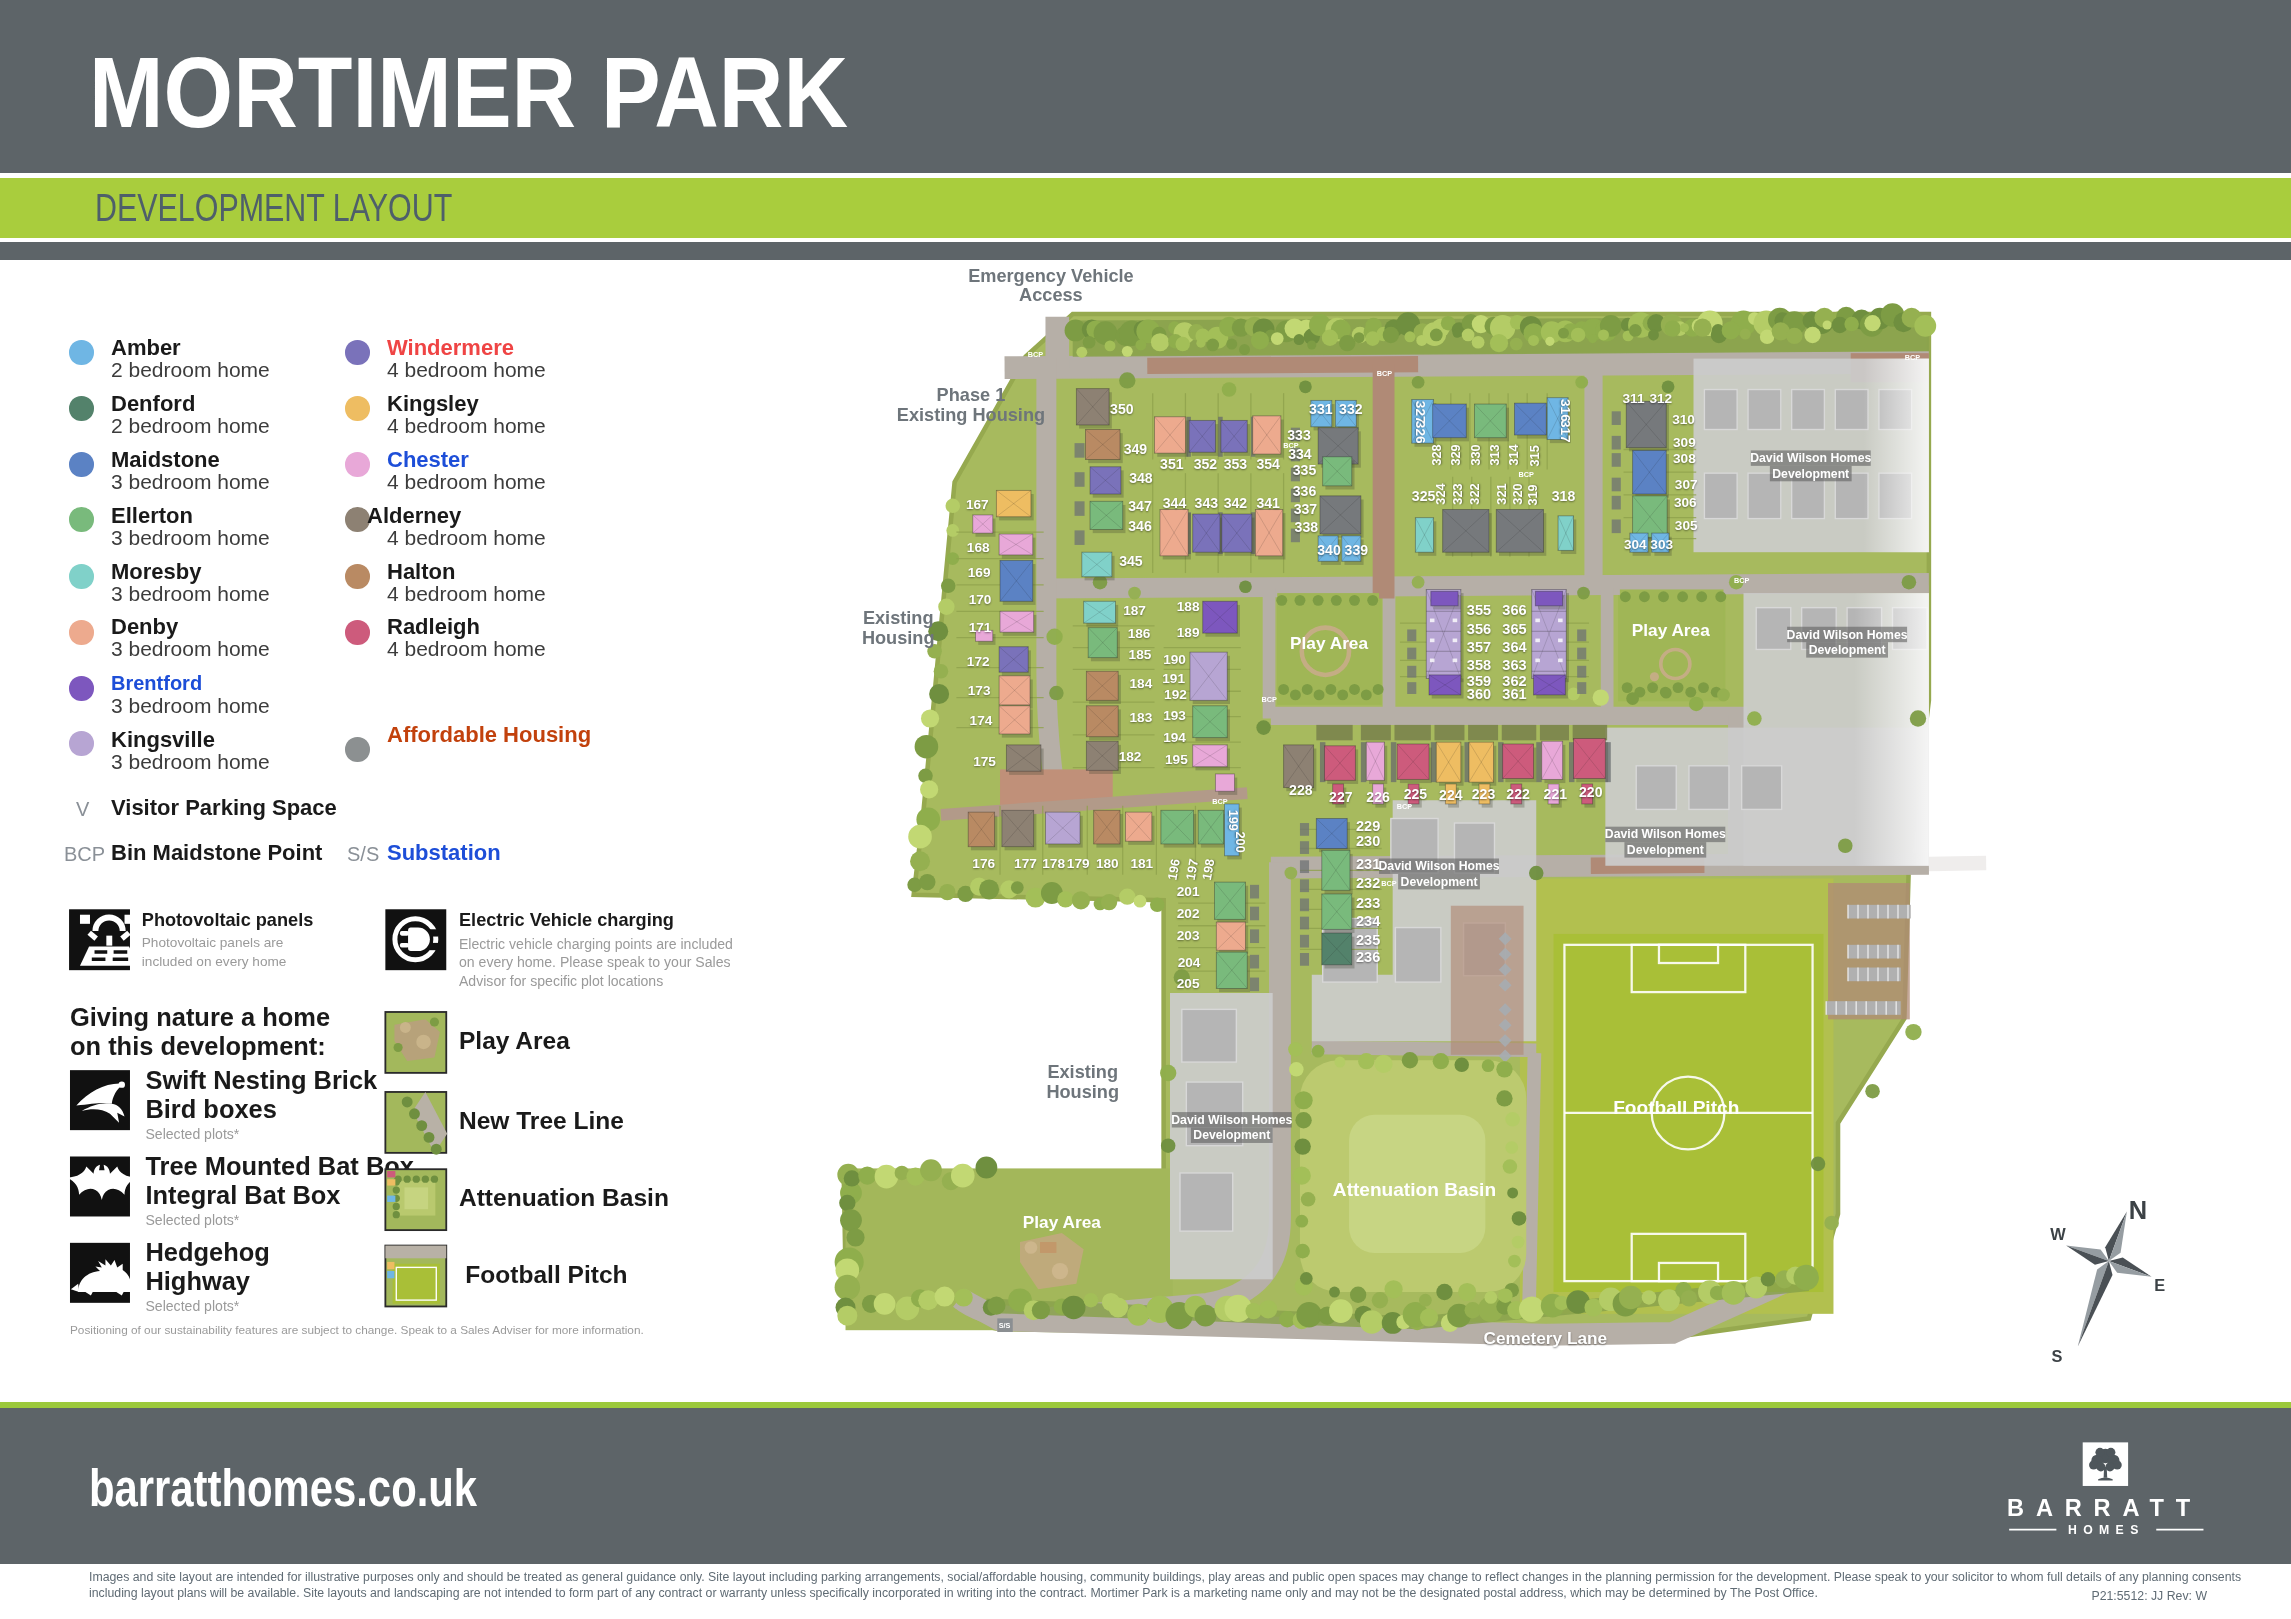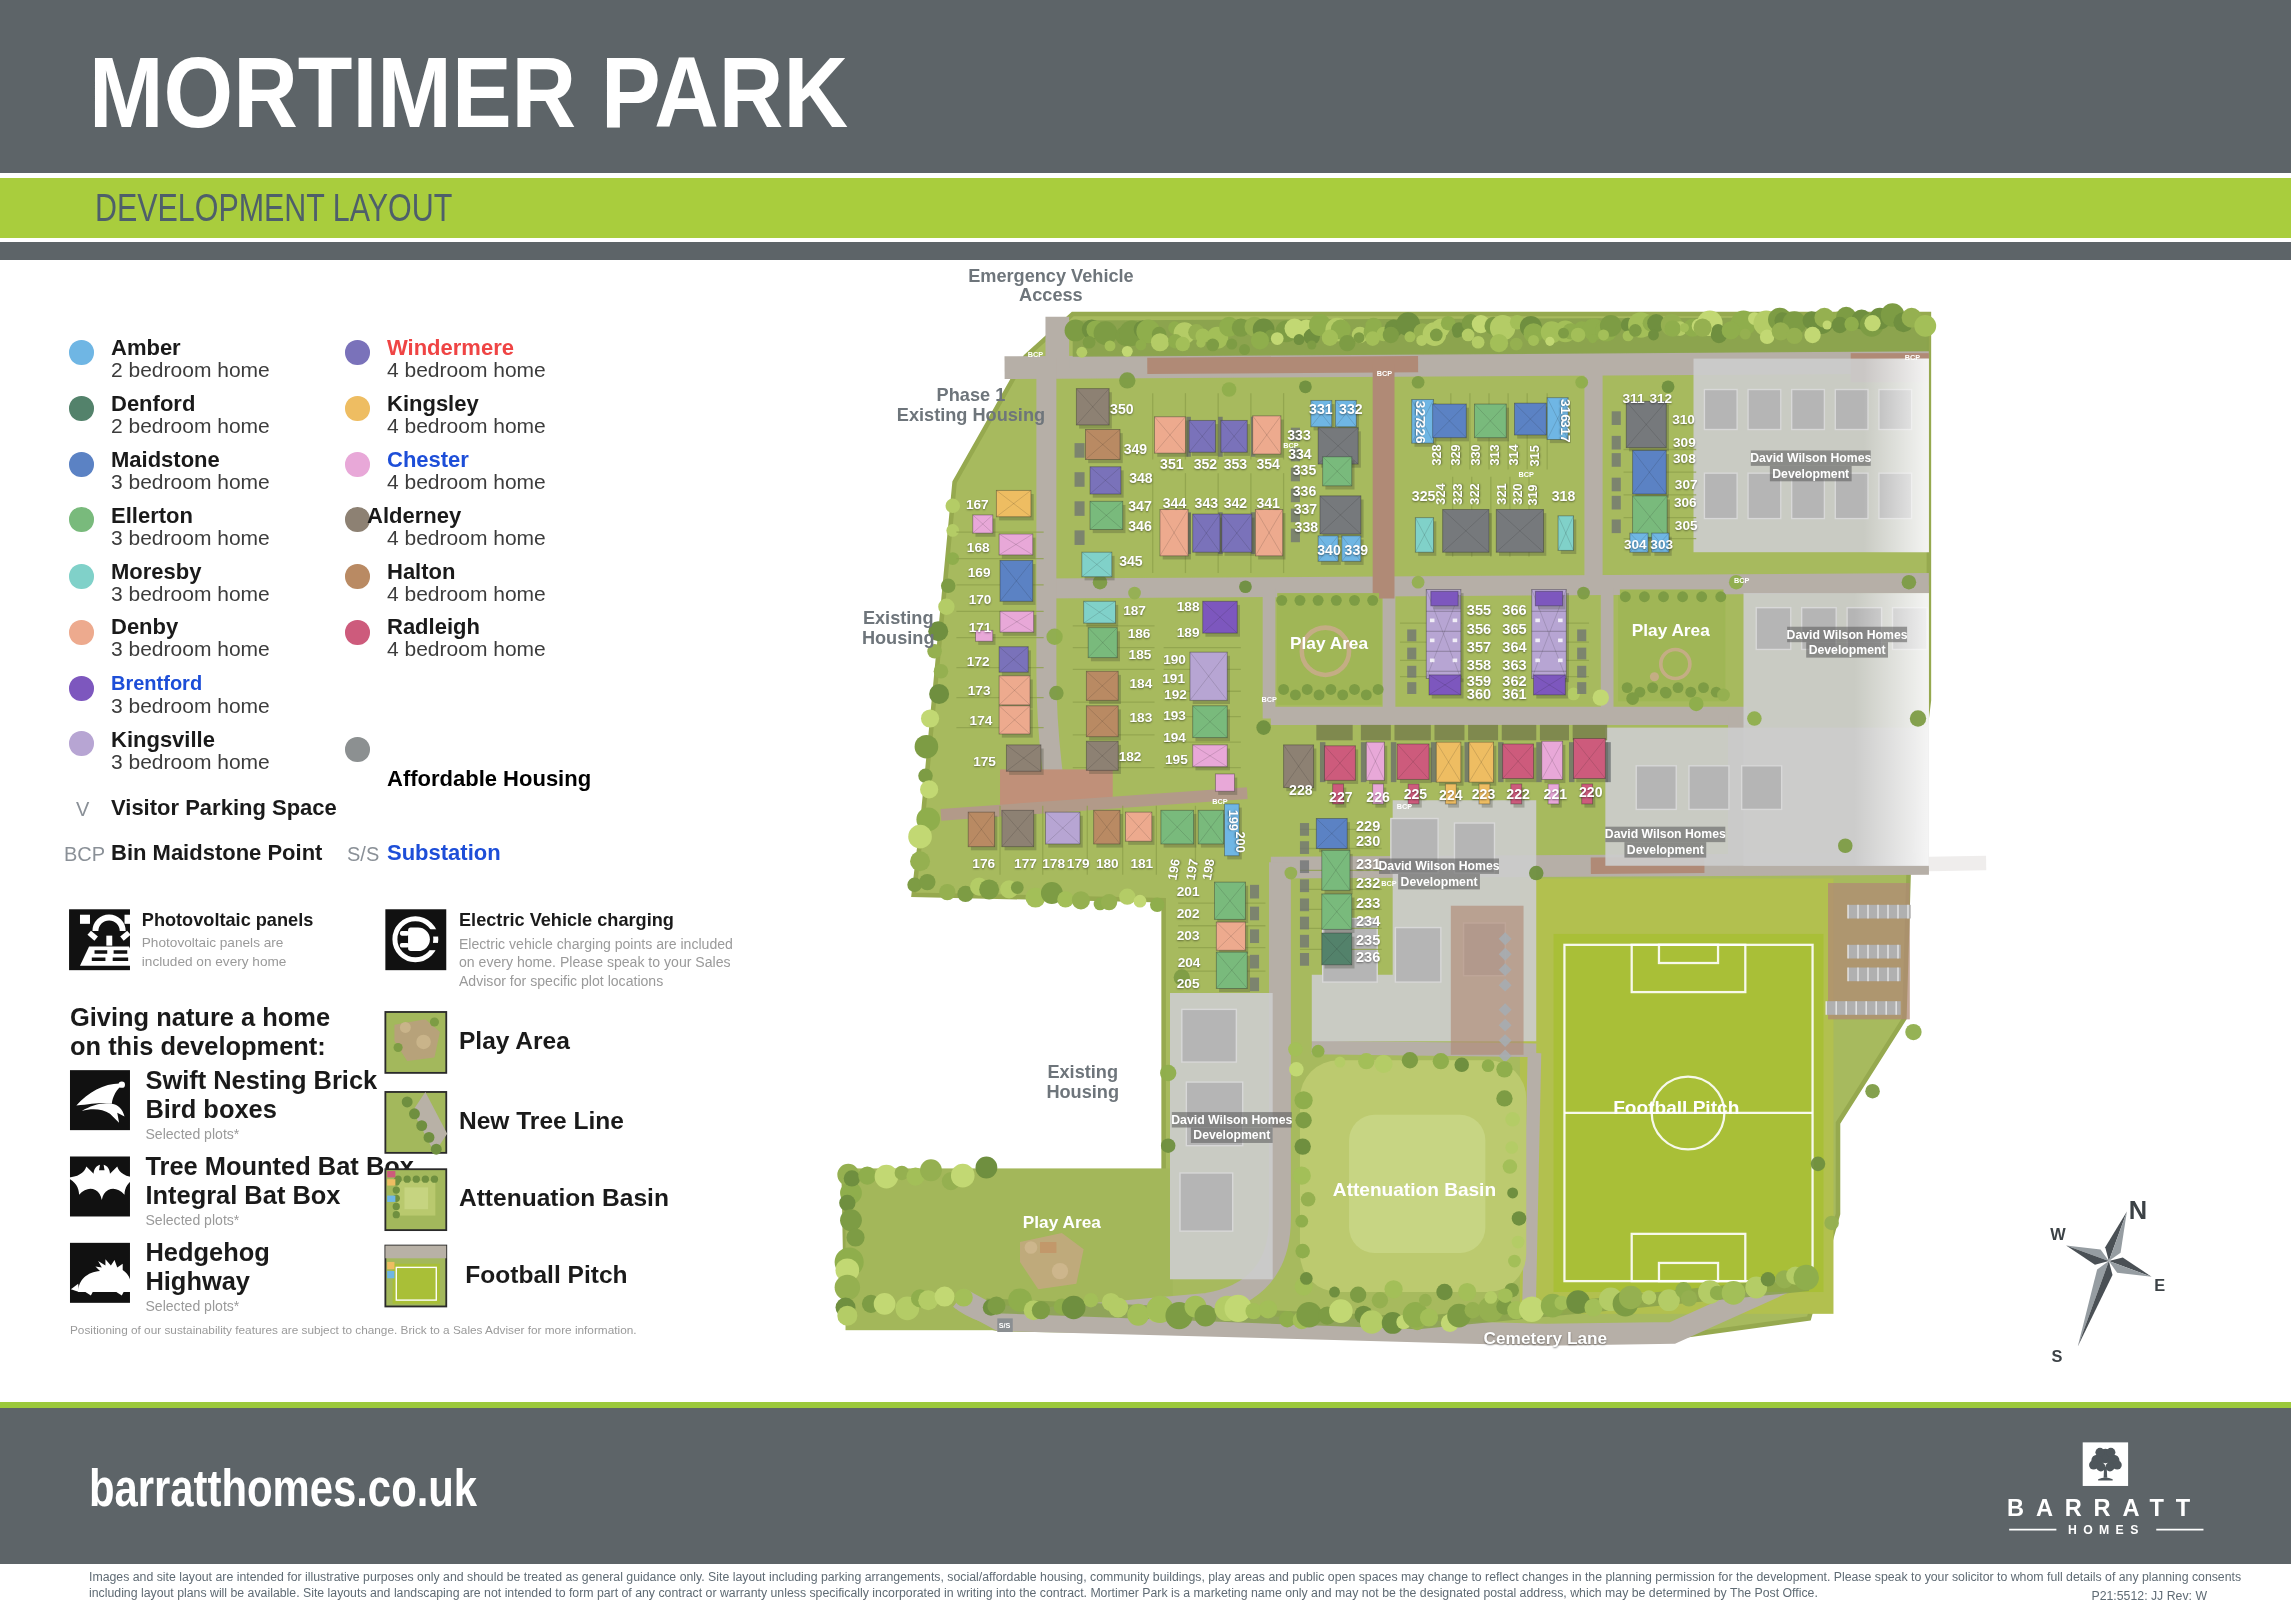--- a/index.html
+++ b/index.html
@@ -41,21 +41,21 @@
 <div class="abs" style="left:345px;top:507px;width:24.5px;height:24.5px;border-radius:50%;background:#8d8173"></div>
 <div class="abs" style="left:367px;top:505px;font-size:22px;font-weight:bold;color:#1a1a1a;line-height:1">Alderney</div>
 <div class="abs" style="left:387px;top:527px;font-size:21px;color:#3c3c3c;line-height:1">4 bedroom home</div>
 <div class="abs" style="left:345px;top:564px;width:24.5px;height:24.5px;border-radius:50%;background:#b98a63"></div>
 <div class="abs" style="left:387px;top:561px;font-size:22px;font-weight:bold;color:#1a1a1a;line-height:1">Halton</div>
 <div class="abs" style="left:387px;top:583px;font-size:21px;color:#3c3c3c;line-height:1">4 bedroom home</div>
 <div class="abs" style="left:345px;top:620px;width:24.5px;height:24.5px;border-radius:50%;background:#cd5b7c"></div>
 <div class="abs" style="left:387px;top:616px;font-size:22px;font-weight:bold;color:#1a1a1a;line-height:1">Radleigh</div>
 <div class="abs" style="left:387px;top:638px;font-size:21px;color:#3c3c3c;line-height:1">4 bedroom home</div>
 <div class="abs" style="left:345px;top:737px;width:24.5px;height:24.5px;border-radius:50%;background:#8c9091"></div>
-<div class="abs" style="left:387px;top:768px;font-size:22px;font-weight:bold;color:#000000;line-height:1">Affordable Housing</div>
+<div class="abs" style="left:387px;top:724px;font-size:22px;font-weight:bold;color:#c2410c;line-height:1">Affordable Housing</div>
 <div class="abs" style="left:76px;top:799px;font-size:20px;color:#8a9097;line-height:1">V</div>
 <div class="abs" style="left:111px;top:797px;font-size:22px;font-weight:bold;color:#1a1a1a;line-height:1">Visitor Parking Space</div>
 <div class="abs" style="left:64px;top:844px;font-size:20px;color:#8a9097;line-height:1">BCP</div>
 <div class="abs" style="left:111px;top:842px;font-size:22px;font-weight:bold;color:#1a1a1a;line-height:1">Bin Maidstone Point</div>
 <div class="abs" style="left:347px;top:844px;font-size:20px;color:#8a9097;line-height:1">S/S</div>
 <div class="abs" style="left:387px;top:842px;font-size:22px;font-weight:bold;color:#1d4ed8;line-height:1">Substation</div>
 <svg class="abs" style="left:0;top:891px" width="818" height="491" viewBox="0 980 900 540">
     <g>
       <rect x="76" y="1000" width="67" height="67" fill="#111"></rect>
       <rect x="88" y="1006" width="11" height="10" fill="#fff"></rect>
@@ -150,21 +150,21 @@
     <g>
       <rect x="424" y="1370" width="67" height="67" fill="#a3b85c" stroke="#2a2a2a" stroke-width="2"></rect>
       <rect x="424" y="1370" width="67" height="14" fill="#b8b1a6"></rect>
       <rect x="432" y="1390" width="52" height="44" fill="#a9bf37"></rect>
       <rect x="436" y="1394" width="44" height="36" fill="none" stroke="#fff" stroke-width="1.5"></rect>
       <rect x="426" y="1388" width="8" height="8" fill="#eebd62"></rect>
       <rect x="426" y="1398" width="8" height="8" fill="#6fb6e4"></rect>
     </g>
     <text x="512" y="1411" font-family="&quot;Liberation Sans&quot;, sans-serif" font-size="27" fill="#1a1a1a" font-weight="bold" text-anchor="start">Football Pitch</text>
   </svg>
-<div class="abs" style="left:70px;top:1323px;font-size:11.8px;color:#9a9a9a">Positioning of our sustainability features are subject to change. Brick to a Sales Adviser for more information.</div>
+<div class="abs" style="left:70px;top:1323px;font-size:11.8px;color:#9a9a9a">Positioning of our sustainability features are subject to change. Speak to a Sales Adviser for more information.</div>
 <svg class="abs" style="left:818px;top:255px" width="1382" height="1127" viewBox="900 280 1520 1240">
     <defs>
       <linearGradient id="fadeR" x1="0" y1="0" x2="1" y2="0">
         <stop offset="0" stop-color="#ffffff" stop-opacity="0"></stop>
         <stop offset="1" stop-color="#ffffff" stop-opacity="1"></stop>
       </linearGradient>
       <filter id="soft" x="-20%" y="-20%" width="140%" height="140%">
         <feGaussianBlur stdDeviation="6"></feGaussianBlur>
       </filter>
     </defs>

